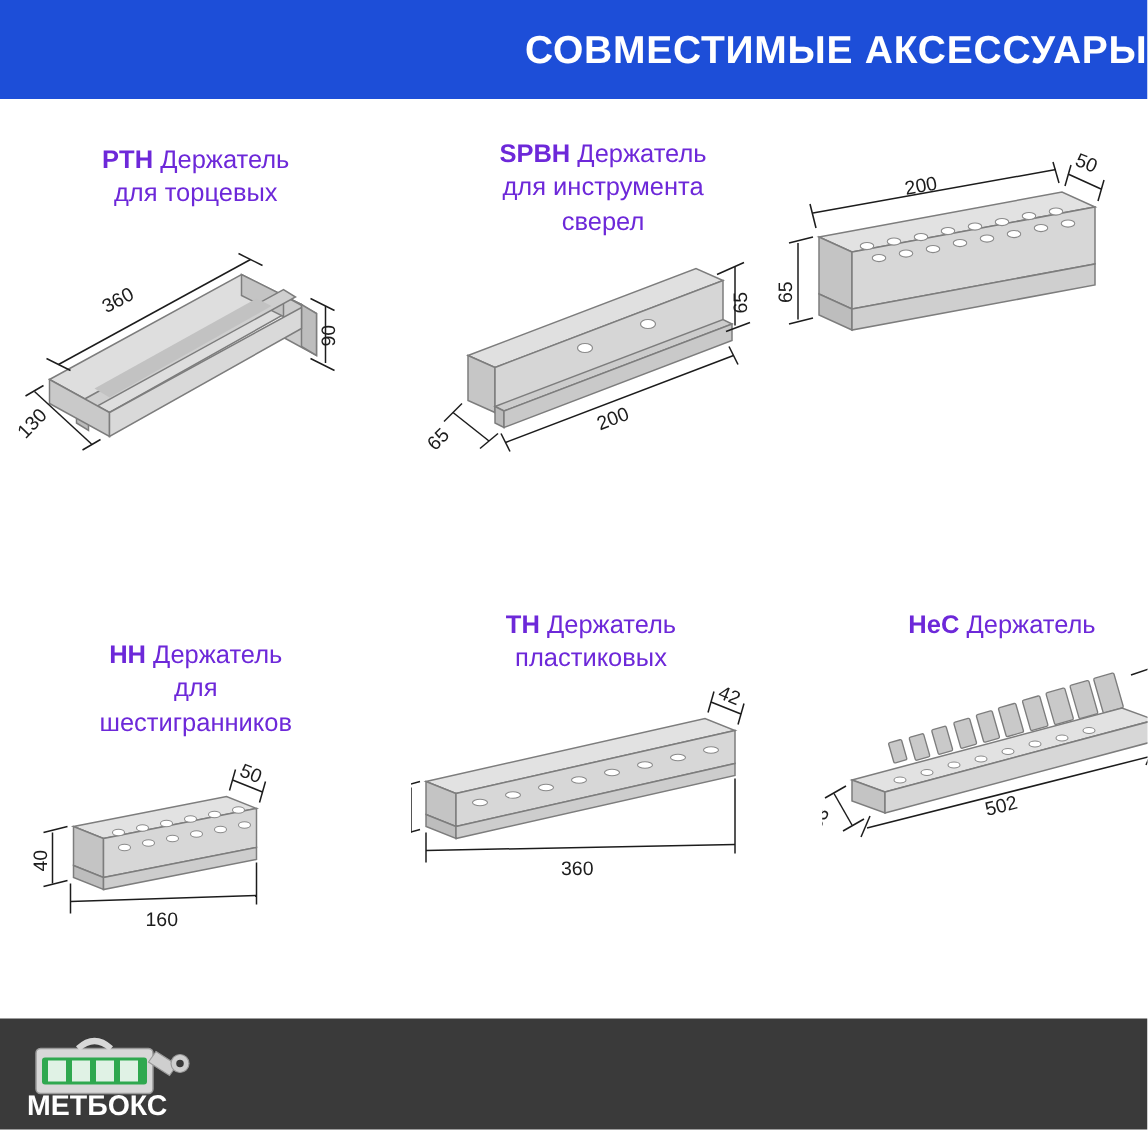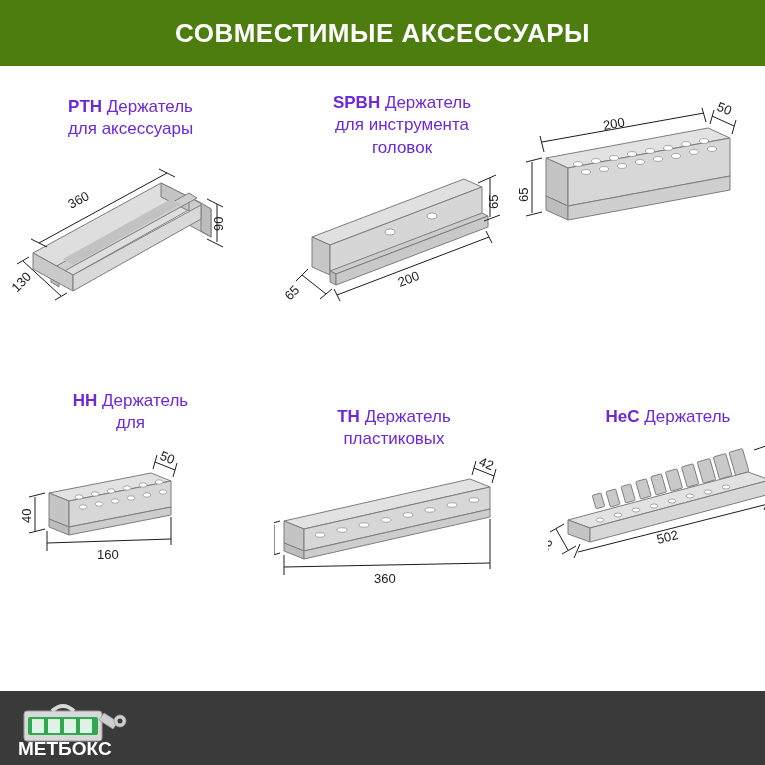--- a/index.html
+++ b/index.html
@@ -6,33 +6,33 @@
   body{
     width:765px;height:765px;
     background:#ffffff;
     font-family:"Liberation Sans", sans-serif;
     overflow:hidden;
     position:relative;
   }
   
   .header{
     position:absolute;left:0;top:0;width:765px;height:66px;
-    background:#4d7c0f;
-    display:flex;align-items:center;justify-content:center;
+    background:#1d4ed8;
+    display:flex;align-items:center;justify-content:flex-end;
   }
   .header-title{
     color:#ffffff;
     font-size:26px;
     font-weight:bold;
     letter-spacing:0.5px;
     text-transform:uppercase;
   }
   
   .footer{
-    position:absolute;left:0;bottom:0;width:765px;height:74px;
+    position:absolute;left:0;bottom:12px;width:765px;height:74px;
     background:#3a3a3a;
     display:flex;align-items:center;text-align:right;
   }
   .logo{
     margin-left:8px;
     width:170px;height:62px;
     display:flex;align-items:center;
     position:relative;
   }
   .logo-svg{display:block;}
@@ -63,21 +63,21 @@
 <div class="header">
   <div class="header-title">Совместимые аксессуары</div>
 </div>
 
 <div class="grid">
 
   <div class="cell" style="left:8px;top:30px;width:245px;">
     <div class="caption">
       <b>PTH</b>
       <span>Держатель</span><br>
-      <span>для аксессуары</span>
+      <span>для торцевых</span>
     </div>
     <div class="art">
       <svg width="240" height="180" viewBox="0 0 240 180">
 
         <g stroke="#7d7d7d" stroke-width="1" fill="#d2d2d2">
 
           <polygon points="22,112 150,42 190,62 62,134" fill="#dedede"></polygon>
           <polygon points="150,42 190,62 190,76 150,56" fill="#c4c4c4"></polygon>
 
           <polygon points="178,56 200,68 200,96 178,84" fill="#cccccc"></polygon>
@@ -114,21 +114,21 @@
         <text class="dim" x="6" y="152" transform="rotate(-46 6 152)">130</text>
       </svg>
     </div>
   </div>
 
   <div class="cell" style="left:258px;top:26px;width:248px;margin-left:20px;">
     <div class="caption">
       <b>SPBH</b>
       <span>Держатель</span><br>
       <span>для инструмента</span><br>
-      <span>головок</span>
+      <span>сверел</span>
     </div>
     <div class="art">
       <svg width="240" height="160" viewBox="0 0 240 160">
         <g stroke="#7d7d7d" stroke-width="1">
 
           <polygon points="30,78 182,20 200,28 48,86" fill="#e0e0e0"></polygon>
 
           <polygon points="30,78 48,86 48,116 30,108" fill="#c6c6c6"></polygon>
           <polygon points="48,86 200,28 200,58 48,116" fill="#d6d6d6"></polygon>
 
@@ -216,25 +216,26 @@
         <g stroke="#1c1c1c" stroke-width="1" fill="none">
           <line x1="26" y1="62" x2="10" y2="66"></line>
           <line x1="26" y1="116" x2="10" y2="120"></line>
           <line x1="16" y1="66" x2="16" y2="117"></line>
         </g>
         <text class="dim" x="12" y="106" transform="rotate(-90 12 106)">65</text>
       </svg>
     </div>
   </div>
 
-  <div class="cell" style="left:8px;top:324px;width:245px;">
+  <div class="cell" style="left:8px;top:360px;width:245px;">
     <div class="caption">
       <b>HH</b>
       <span>Держатель</span><br>
       <span>для</span><br>
+      <span>шестигранников</span>
     </div>
     <div class="art">
       <svg width="240" height="140" viewBox="0 0 240 140">
         <g stroke="#7d7d7d" stroke-width="1">
           <polygon points="38,58 140,38 160,46 58,66" fill="#e2e2e2"></polygon>
           <polygon points="38,58 58,66 58,92 38,84" fill="#c4c4c4"></polygon>
           <polygon points="58,66 160,46 160,72 58,92" fill="#d7d7d7"></polygon>
           <polygon points="38,84 58,92 58,100 38,92" fill="#bdbdbd"></polygon>
           <polygon points="58,92 160,72 160,80 58,100" fill="#cdcdcd"></polygon>
         </g>

